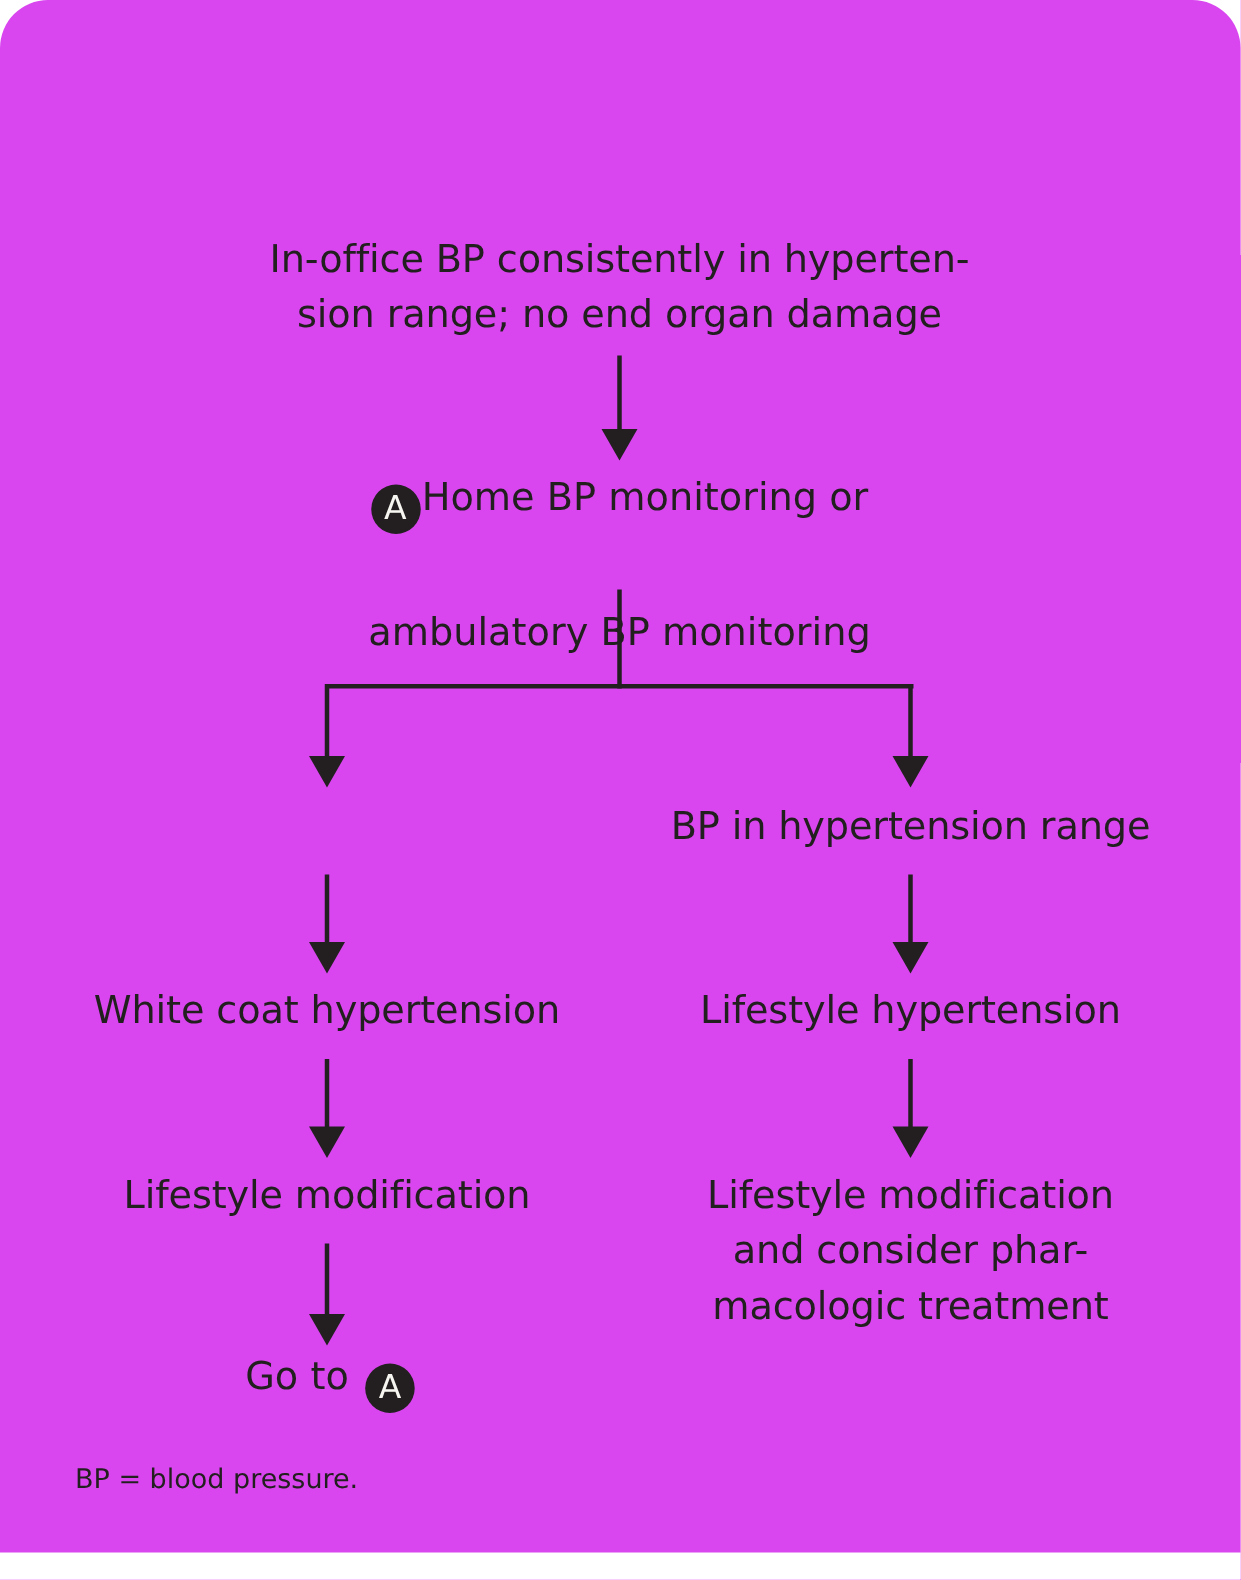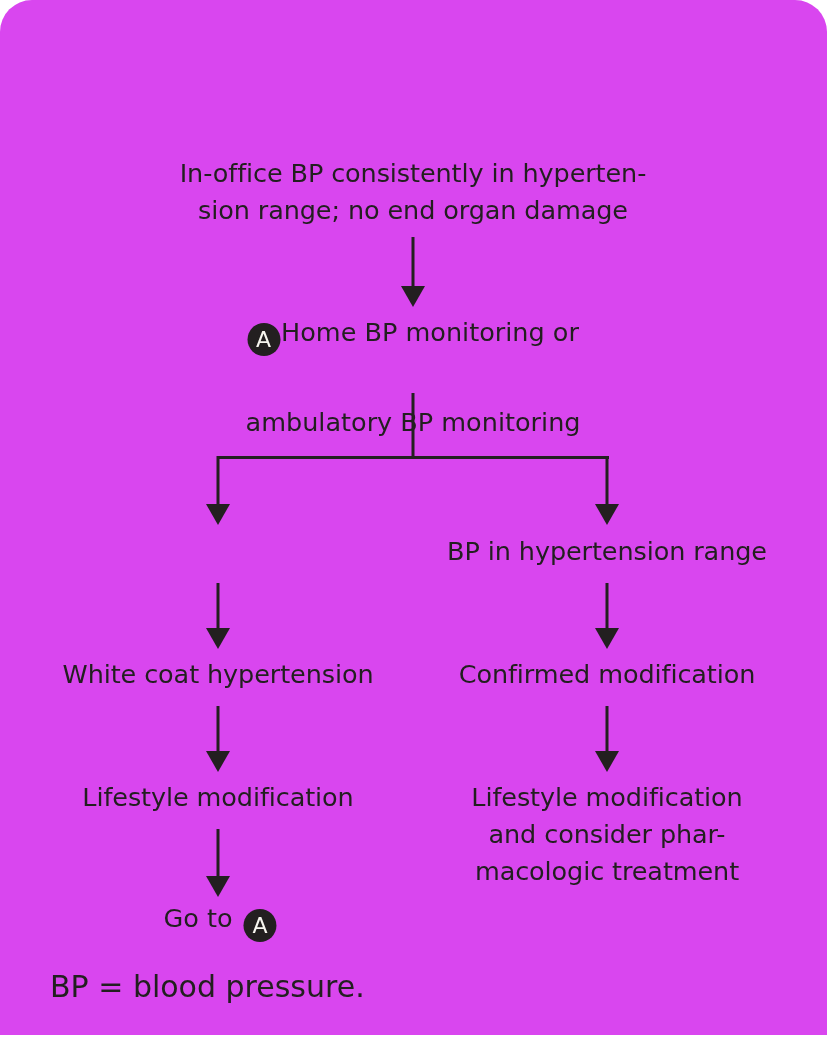--- a/index.html
+++ b/index.html
@@ -92,21 +92,21 @@
     border-top: 21px solid #231f20;
     transform: translateX(-50%);
   }
 
   
   #footnote {
     position: absolute;
     left: 50px;
     top: 972px;
     color: #221f1f;
-    font-size: 30px;
+    font-size: 18px;
     line-height: 30px;
   }
 
   #bottom-rule {
     position: absolute;
     left: 50px;
     top: 1038px;
     width: 729px;
     height: 9px;
     background: #ffffff;
@@ -153,21 +153,21 @@
 
   <div class="node-with-badge" style="left:220px; top:900px;">
     <span>Go to</span><span class="badge" style="margin-left:11px;">A</span>
   </div>
 
   <div class="node center" style="left:607px; top:533px; width:420px;">BP in hypertension range</div>
 
   <div class="vline" style="left:607px; top:583px; height:48px;"></div>
   <div class="arrowhead" style="left:607px; top:628px;"></div>
 
-  <div class="node center" style="left:607px; top:656px; width:420px;">Confirmed modification</div>
+  <div class="node center" style="left:607px; top:656px; width:420px;">Lifestyle hypertension</div>
 
   <div class="vline" style="left:607px; top:706px; height:48px;"></div>
   <div class="arrowhead" style="left:607px; top:751px;"></div>
 
   <div class="node center" style="left:607px; top:779px; width:420px;">Lifestyle modification
 and consider phar-
 macologic treatment</div>
 
   <div id="footnote">BP = blood pressure.</div>
 

